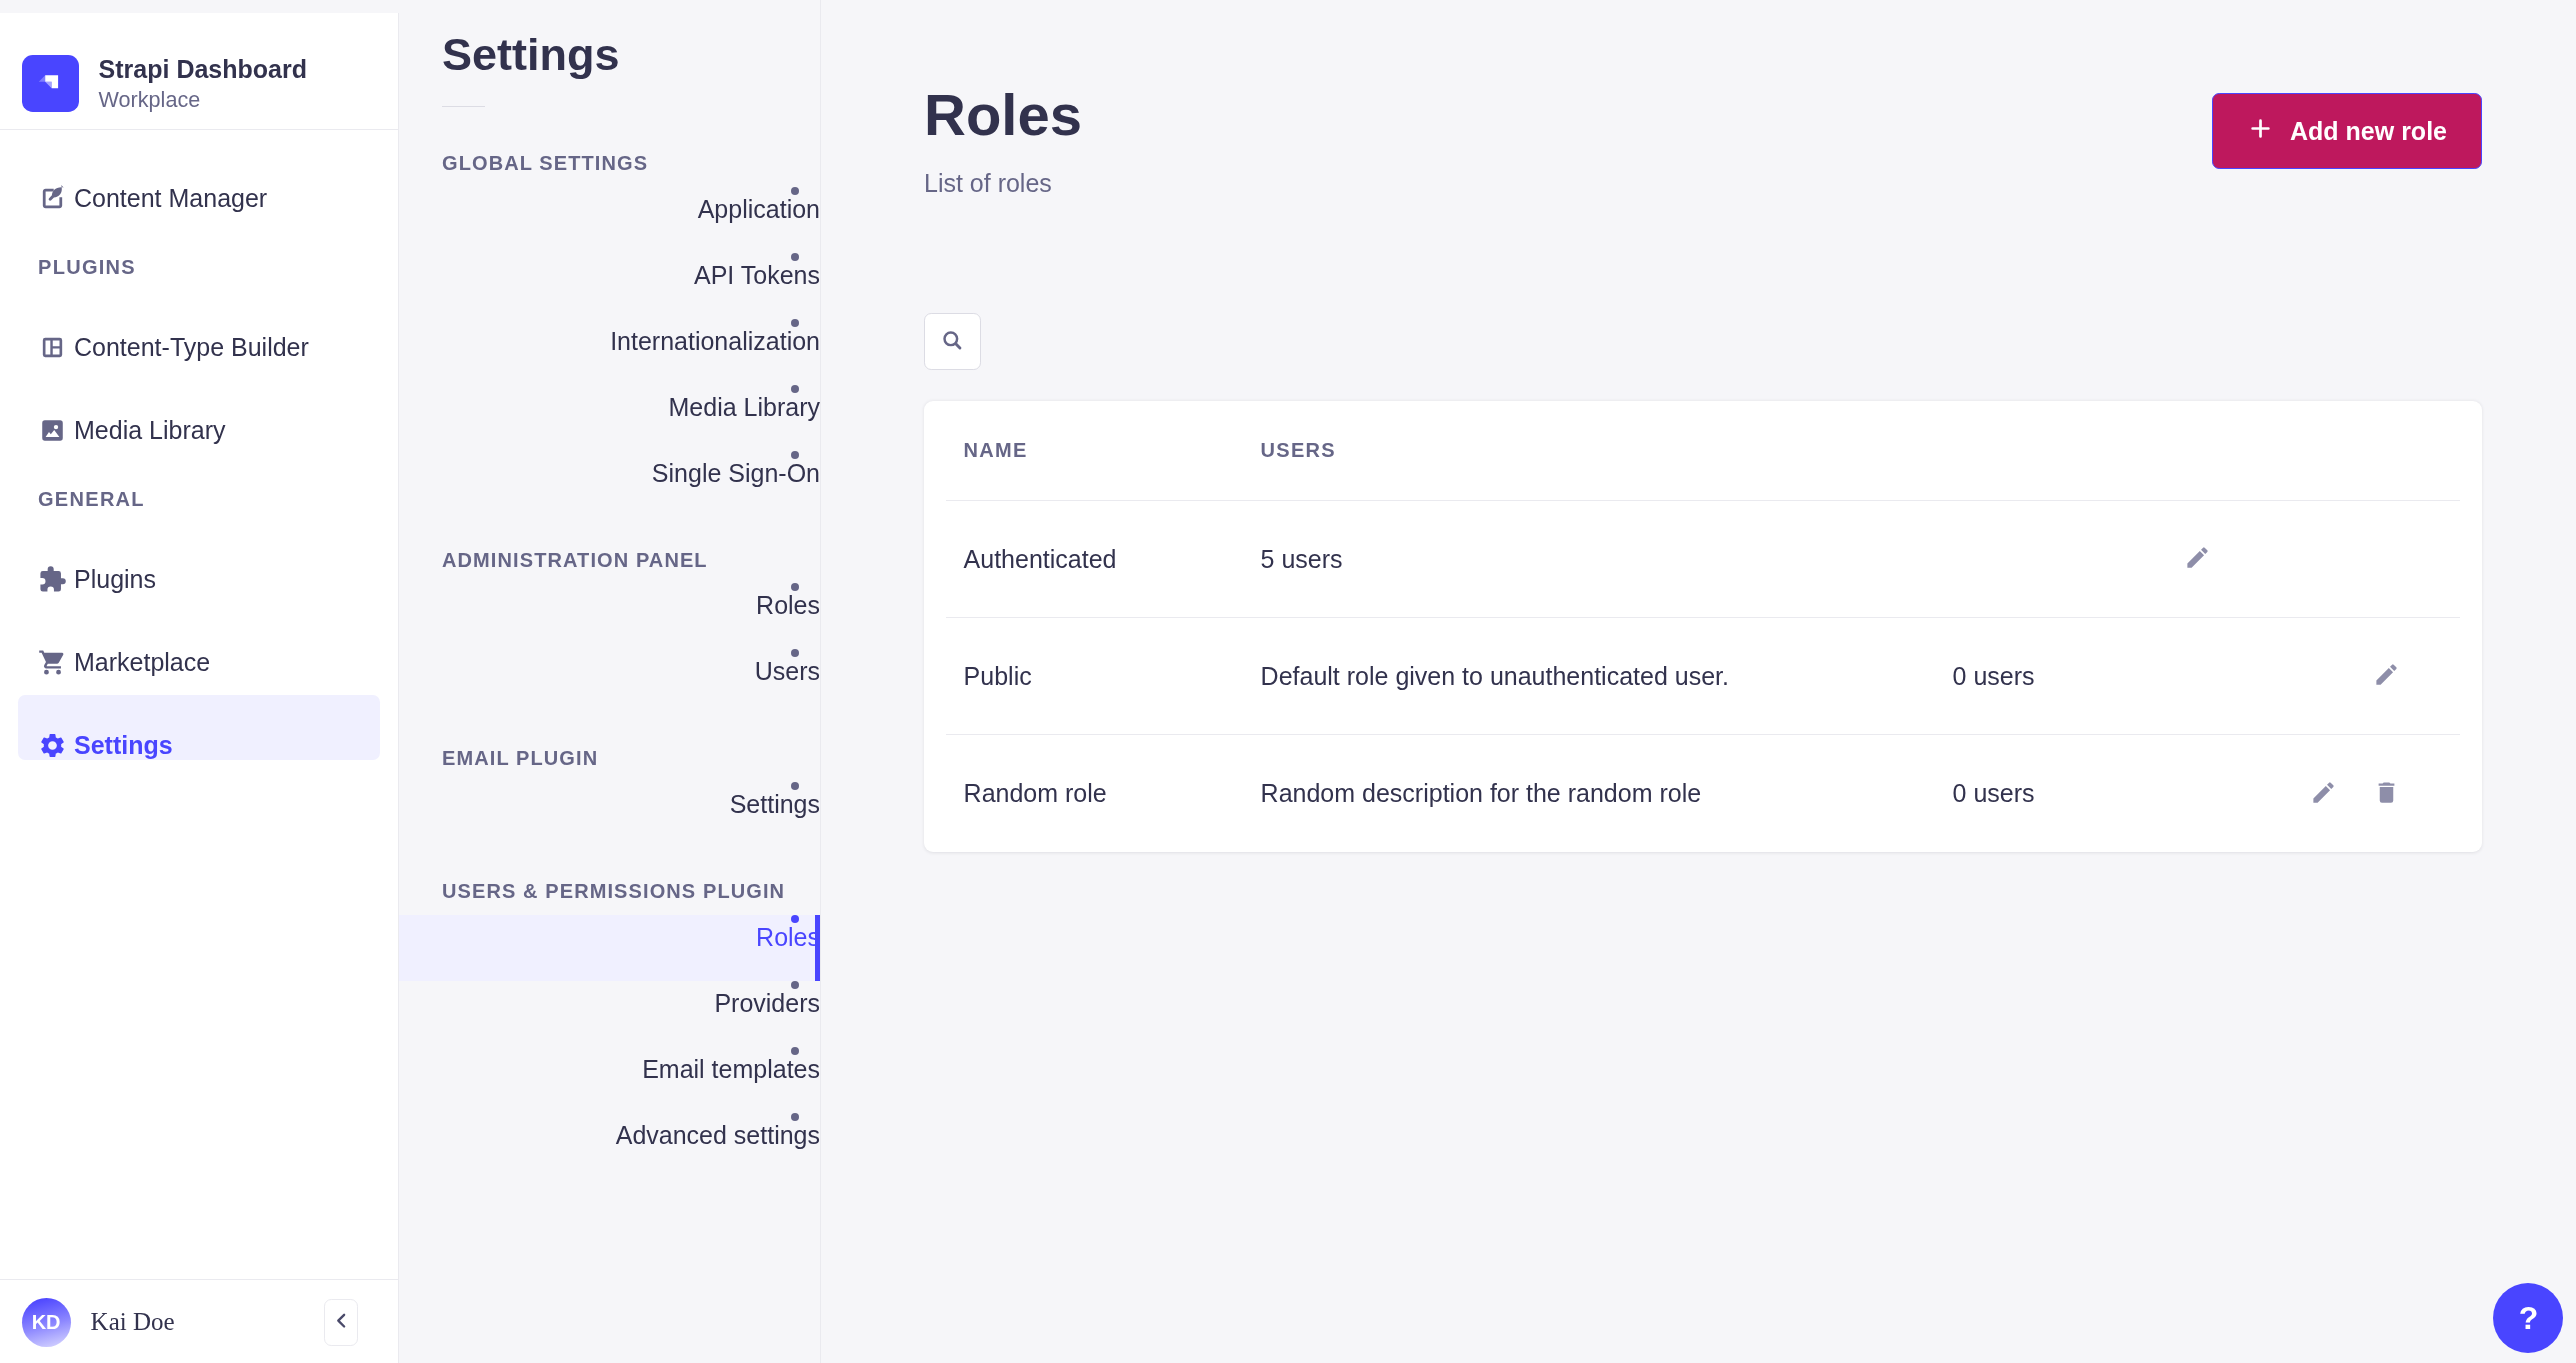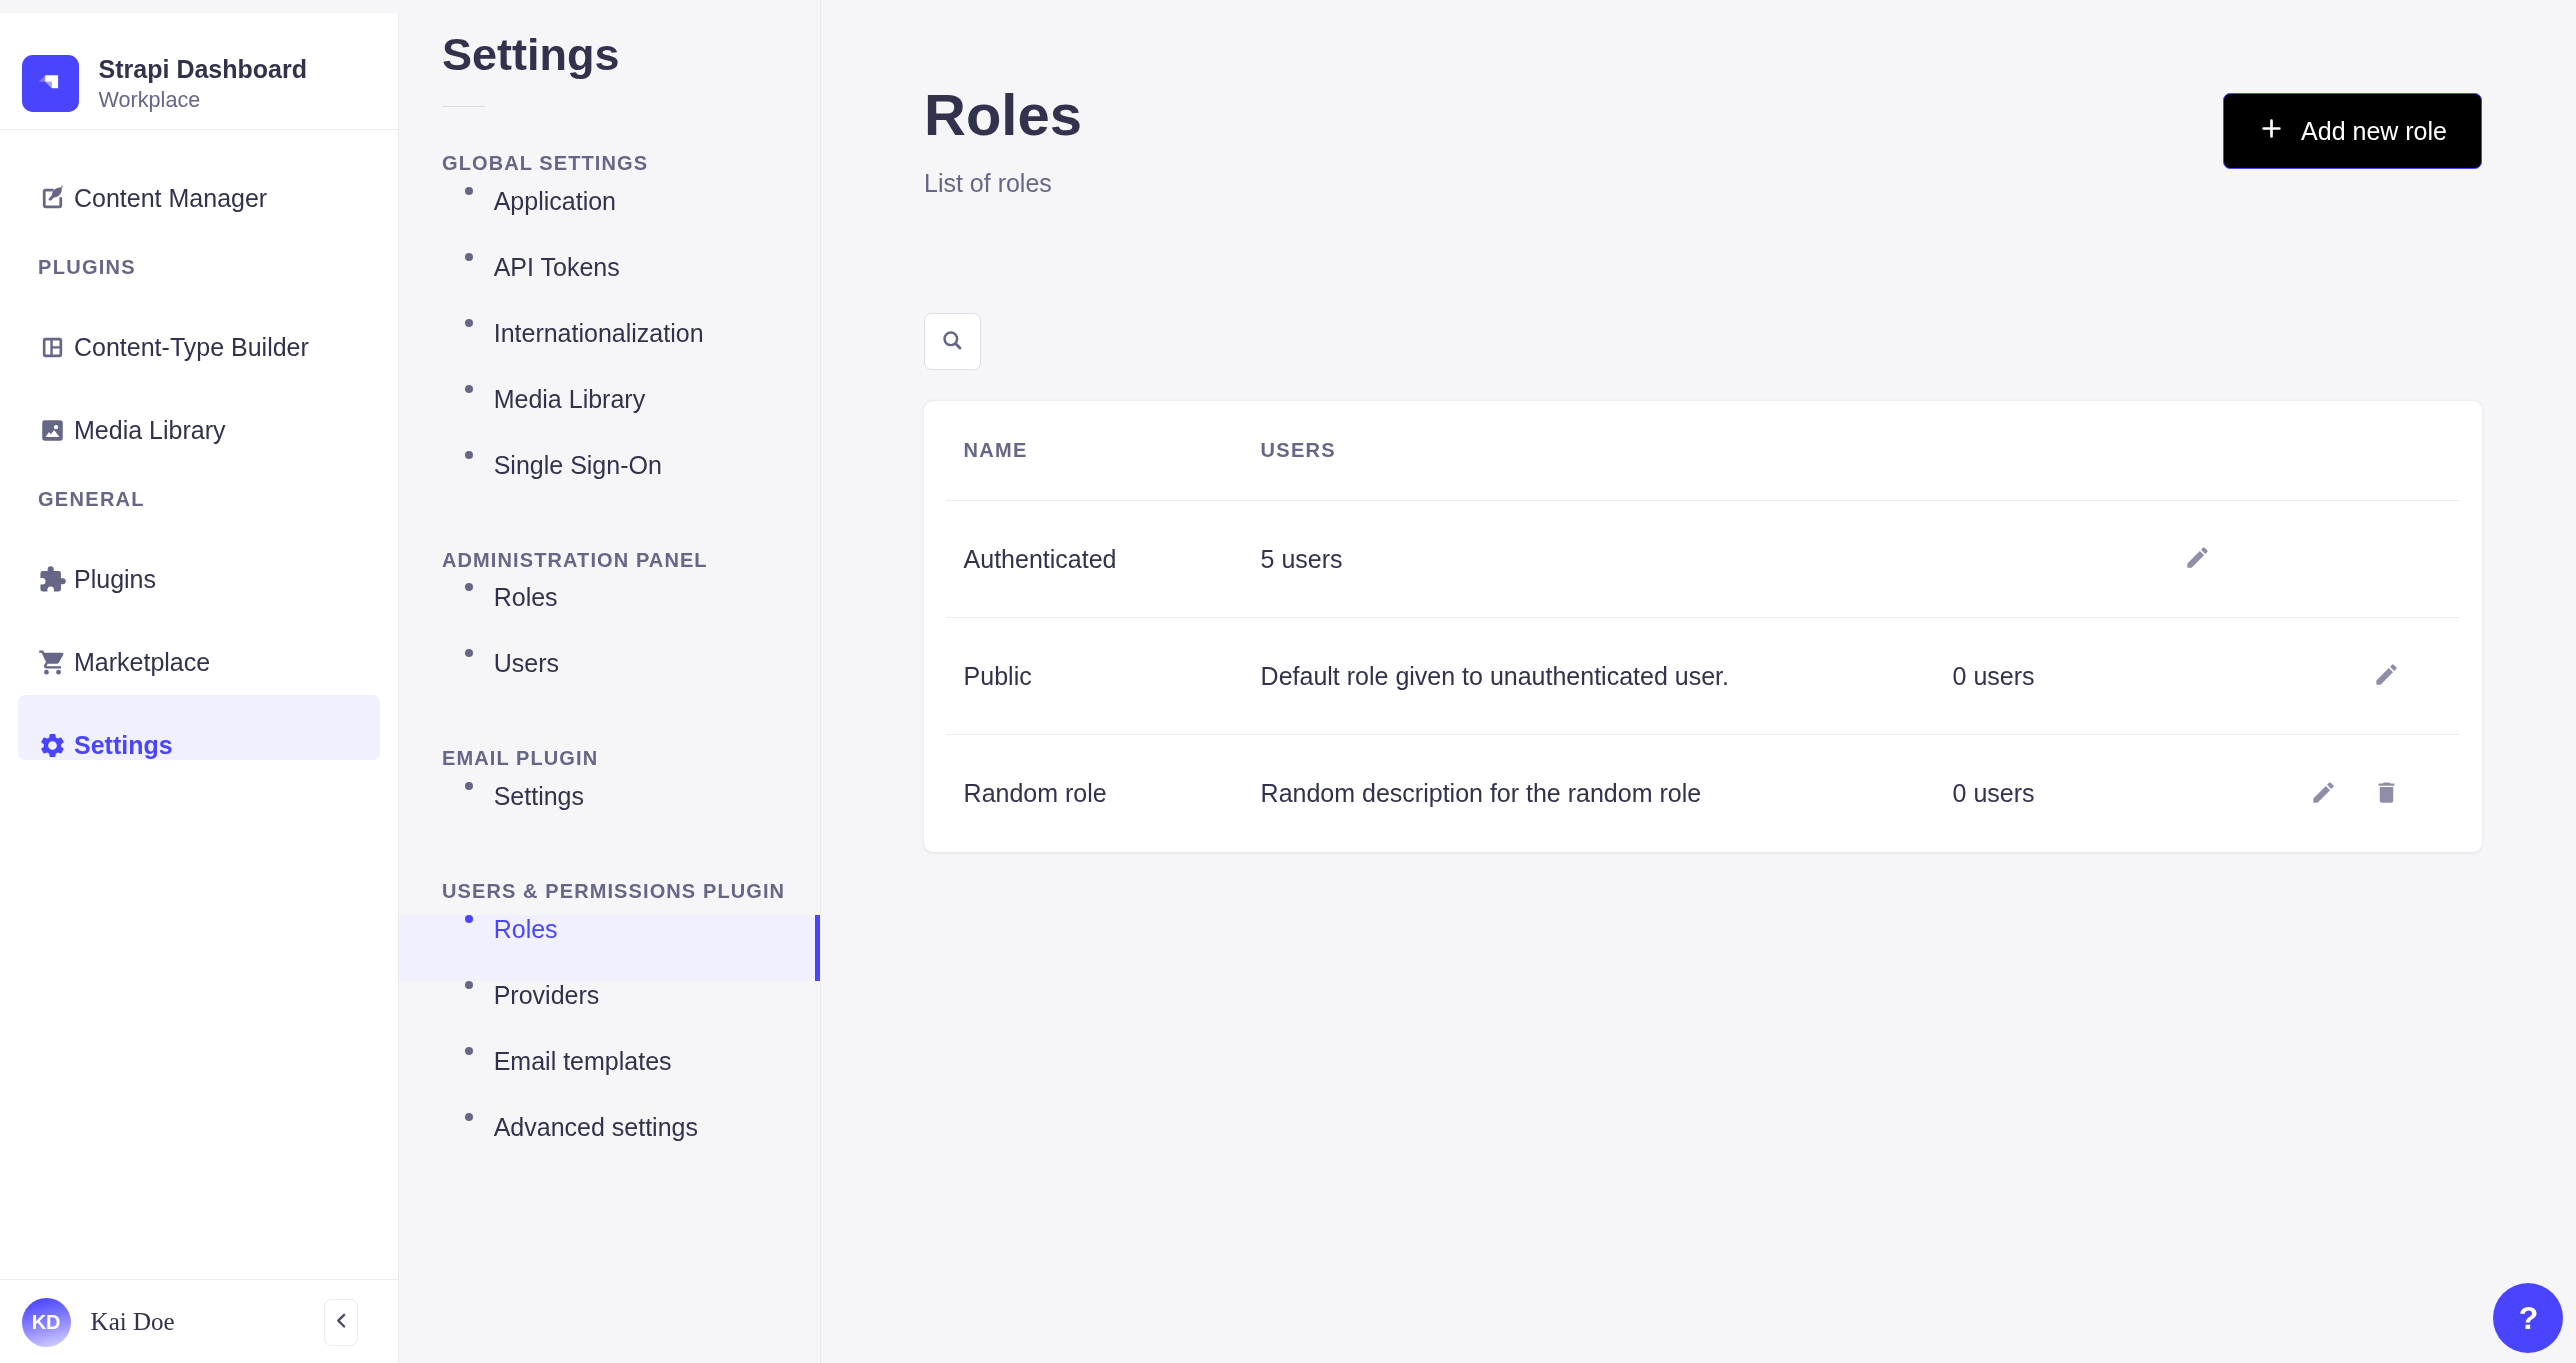--- a/index.html
+++ b/index.html
@@ -62,38 +62,38 @@
   }
   .subnav-title { font-size:45px; font-weight:700; color:#32324d; padding:0 43px; }
   .subnav-divider { margin:25px 0 0 43px; width:43px; border-top:1.8px solid #dcdce4; }
   .sn-section { margin-top:32px; }
   .sn-section.first { margin-top:45px; }
   .sn-label {
     padding-left:43px; font-size:20px; font-weight:700; letter-spacing:1.1px;
     color:#666687; margin-bottom:11.7px;
   }
   .sn-item {
-    height:66px; display:flex; align-items:flex-start; padding-left:66px;
-    cursor:pointer; position:relative;
+    height:66px; display:flex; align-items:flex-end; padding-left:66px;
+    cursor:pointer; position:relative;flex-direction:column;
   }
   .sn-bullet { width:8px; height:8px; border-radius:50%; background:#666687; margin-right:20.7px; flex:0 0 auto; }
   .sn-text { font-size:25px; color:#32324d; }
   .sn-item.active { background:#f0f0ff; }
   .sn-item.active::after { content:""; position:absolute; right:0; top:0; bottom:0; width:5.4px; background:#4945ff; }
   .sn-item.active .sn-text { color:#4945ff; font-weight:500; }
   .sn-item.active .sn-bullet { background:#4945ff; }
   
   .content { position:absolute; left:821px; right:0; top:0; bottom:0; padding:86px 94px 0 103px; }
   .page-header { display:flex; align-items:flex-start; justify-content:space-between; }
   .page-title { font-size:58px; font-weight:700; color:#32324d; line-height:1; }
   .page-subtitle { font-size:25px; color:#666687; margin-top:25px; }
   .btn-primary {
     display:flex; align-items:center; gap:16px; height:76px; padding:8px 34px;
-    background:#000000; border:0.9px solid #4945ff; border-radius:7.2px;
-    color:#ffffff; font-size:25px; font-weight:400; cursor:pointer; margin-top:7.2px;
+    background:#be185d; border:0.9px solid #4945ff; border-radius:7.2px;
+    color:#ffffff; font-size:25px; font-weight:700; cursor:pointer; margin-top:7.2px;
     font-family:"Liberation Sans", sans-serif;
   }
   .search-btn {
     margin-top:115px; width:57px; height:57px; background:#ffffff;
     border:0.9px solid #dcdce4; border-radius:7.2px; color:#666687;
     display:flex; align-items:center; justify-content:center; cursor:pointer;
   }
   .card {
     margin-top:31px; background:#ffffff; border-radius:9px;
     box-shadow:0 0.9px 3.6px rgba(33,33,52,0.1);

